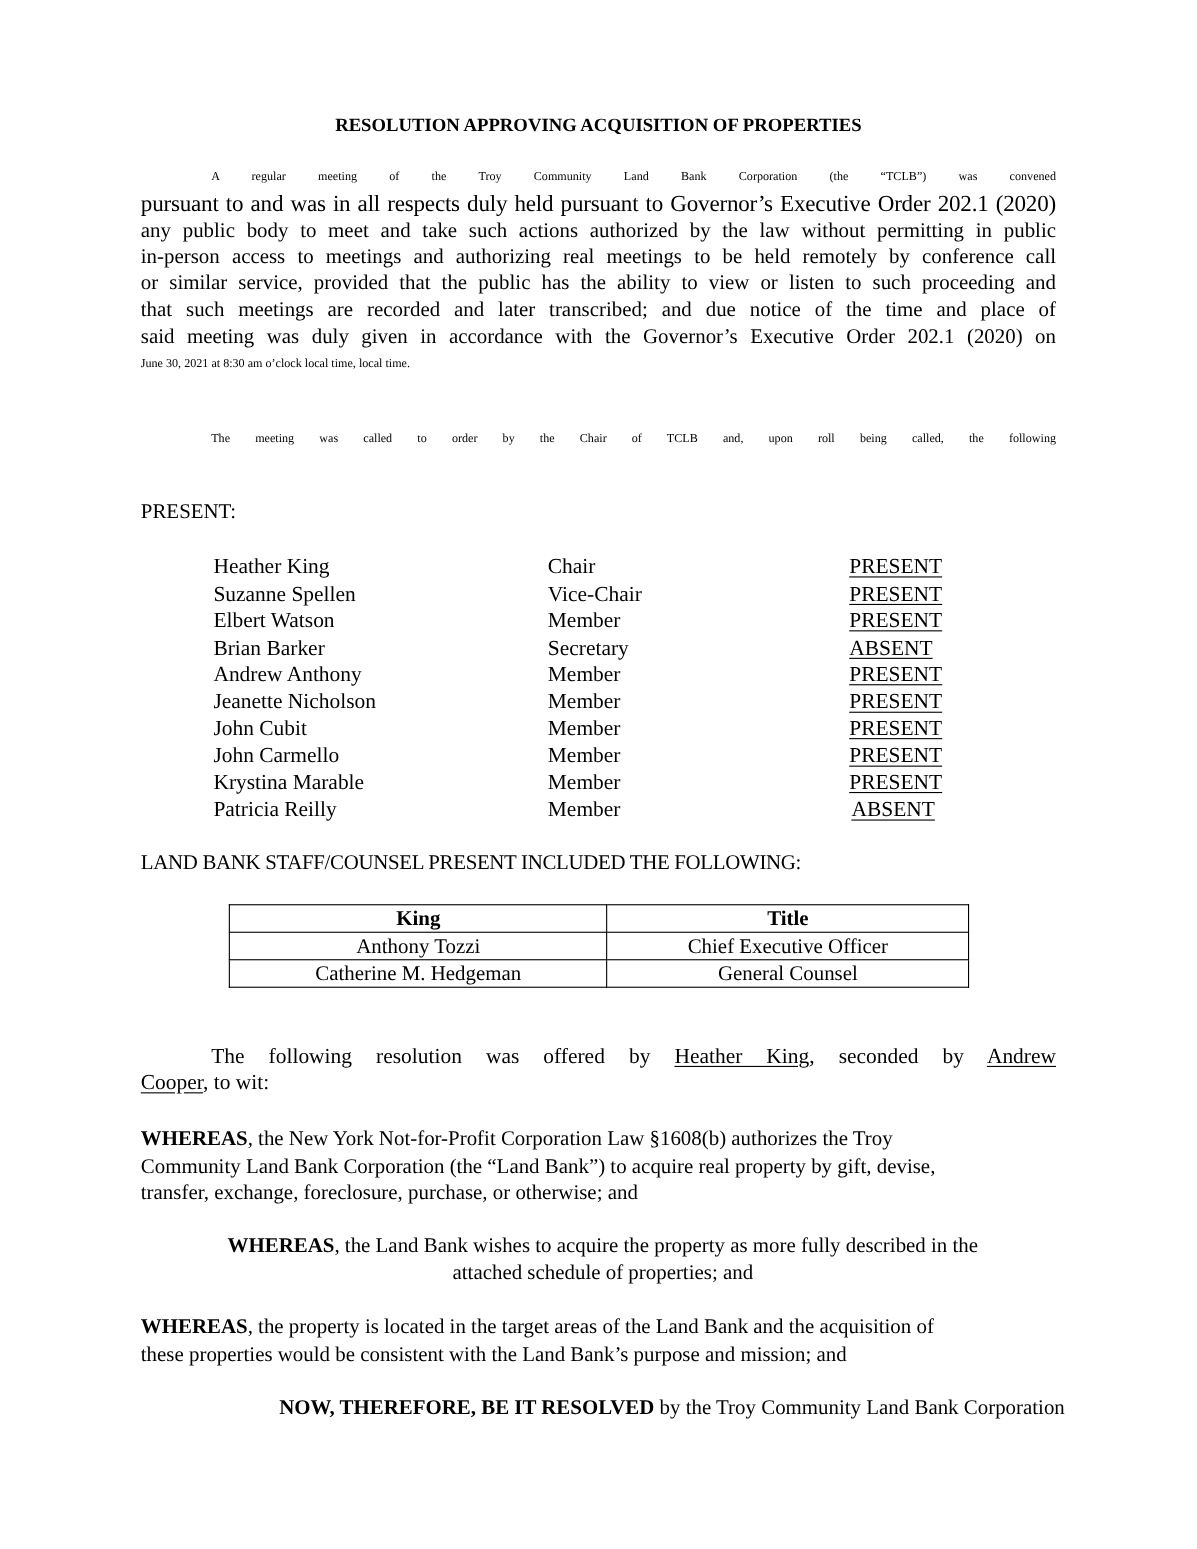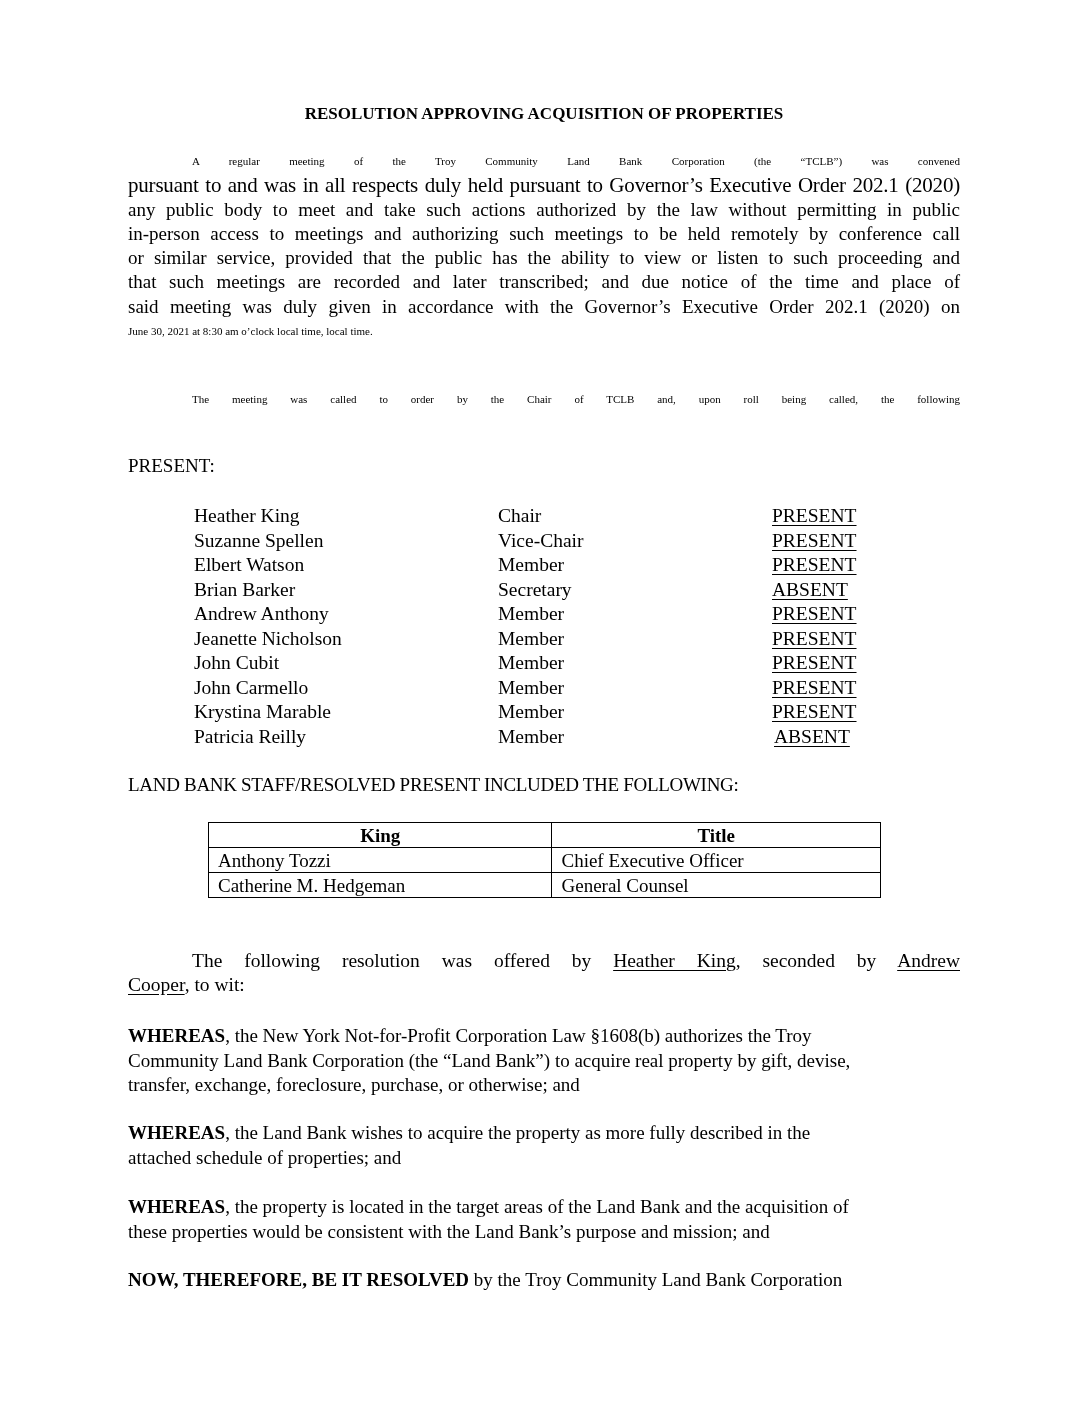--- a/index.html
+++ b/index.html
@@ -98,44 +98,44 @@
       border: 1.3px solid #000;
       height: 24px;
       padding: 0 9px;
       line-height: 23px;
       font-weight: normal;
     }
     .staff-table th {
       font-weight: bold;
       text-align: center;
     }
-    .staff-table td { text-align: left; margin-top: 29px; }
+    .staff-table td { text-align: center; margin-top: 29px; }
     .staff-table col.c1 { width: 344px; }
     .staff-table col.c2 { width: 329px; }
     .p3 { top: 949px; }
     .u { text-decoration: underline; text-underline-offset: 3px; }
     .wh { position: absolute; left: 128px; font-size: 19px; line-height: 24.5px; width: 840px; }
     .wh b { font-weight: bold; }
     .w1 { top: 1024px; }
-    .w2 { top: 1121px; }
+    .w2 { top: 1121px; text-align: center; }
     .w3 { top: 1195px; }
-    .w4 { top: 1268px; }
+    .w4 { top: 1268px; text-align: right; }
   </style>
 </head>
 <body>
 
 <div class="page">
 
   <div class="title">RESOLUTION APPROVING ACQUISITION OF PROPERTIES</div>
 
   <div class="para p1">
     <span class="line small indent">A regular meeting of the Troy Community Land Bank Corporation (the “TCLB”) was convened</span>
     <span class="line" style="font-size:21px;letter-spacing:-0.2px;">pursuant to and was in all respects duly held pursuant to Governor’s Executive Order 202.1 (2020)</span>
     <span class="line">any public body to meet and take such actions authorized by the law without permitting in public</span>
-    <span class="line">in-person access to meetings and authorizing such meetings to be held remotely by conference call</span>
+    <span class="line">in-person access to meetings and authorizing real meetings to be held remotely by conference call</span>
     <span class="line">or similar service, provided that the public has the ability to view or listen to such proceeding and</span>
     <span class="line">that such meetings are recorded and later transcribed;  and due notice of the time and place of</span>
     <span class="line">said meeting was duly given in accordance with the Governor’s Executive Order 202.1 (2020) on</span>
     <span class="line last small">June 30, 2021 at 8:30 am o’clock local time, local time.</span>
   </div>
 
   <div class="para p2">
     <span class="line small indent">The meeting was called to order by the Chair of TCLB and, upon roll being called, the following</span>
   </div>
 
@@ -187,21 +187,21 @@
       <span class="role">Member</span>
       <span class="status">PRESENT</span>
     </div>
     <div class="roster-row">
       <span class="name">Patricia Reilly</span>
       <span class="role">Member</span>
       <span class="status absent last">ABSENT</span>
     </div>
   </div>
 
-  <div class="staff-label">LAND BANK STAFF/RESOLVED PRESENT INCLUDED THE FOLLOWING:</div>
+  <div class="staff-label">LAND BANK STAFF/COUNSEL PRESENT INCLUDED THE FOLLOWING:</div>
 
   <table class="staff-table">
     <colgroup>
         <col class="c1">
         <col class="c2">
       </colgroup>
     <thead>
       <tr>
         <th>King</th>
         <th>Title</th>

